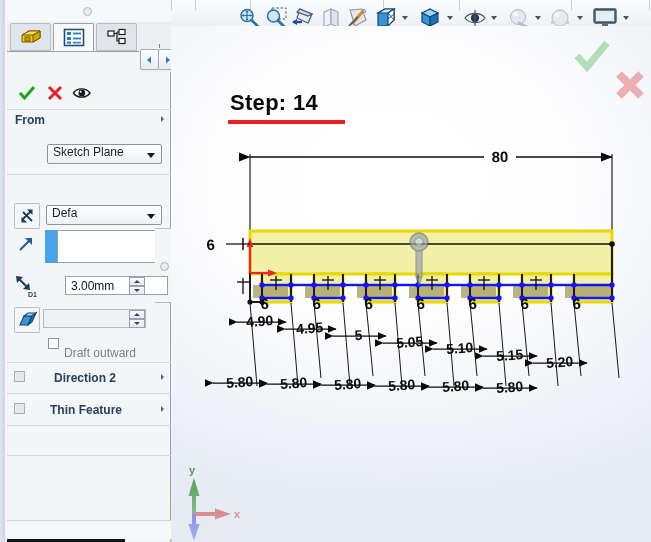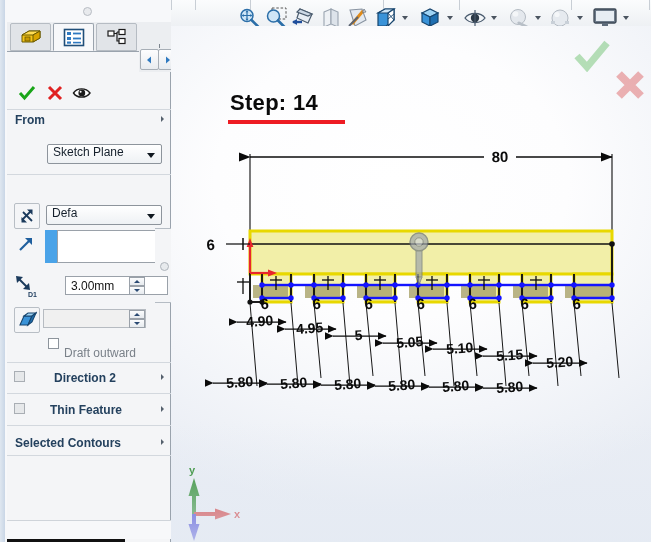--- a/index.html
+++ b/index.html
@@ -272,24 +272,20 @@
     </div>
     <div class="pm-rule" style="top:393px;"></div>
 
     <div class="cbx grey" style="left:14px;top:403px;"></div>
     <div class="pm-section-hdr" style="top:400px;">
       <span class="lbl" style="left:43px;">Thin Feature</span>
       <span class="chev"></span>
     </div>
     <div class="pm-rule" style="top:425px;"></div>
 
-    <div class="pm-section-hdr" style="top:433px;">
-      <span class="lbl">Selected Contours</span>
-      <span class="chev"></span>
-    </div>
     <div class="pm-rule" style="top:455px;"></div>
 
     <div id="bottomstrip"></div>
     <div id="bottomblack"></div>
   </div>
 
   <div id="mainpane">
 
     <div id="toolbar">
       <div class="tbsep" style="left:0px;"></div>

